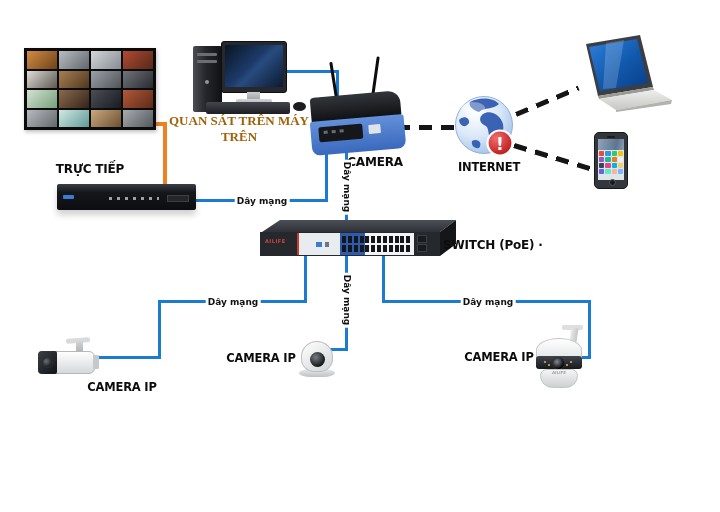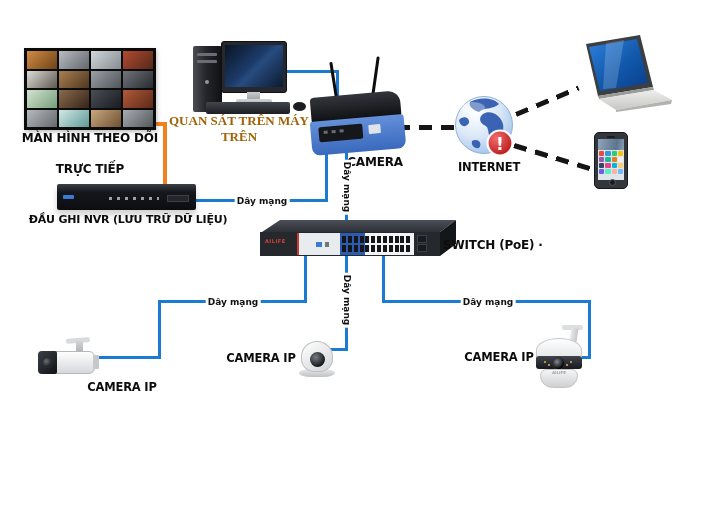--- a/index.html
+++ b/index.html
@@ -172,21 +172,20 @@
         <div style="background: linear-gradient(135deg, rgb(212, 226, 209) 0%, rgb(118, 160, 124) 100%);"></div>
         <div style="background: linear-gradient(135deg, rgb(138, 106, 77) 0%, rgb(53, 36, 26) 100%);"></div>
         <div style="background: linear-gradient(135deg, rgb(74, 78, 85) 0%, rgb(25, 28, 33) 100%);"></div>
         <div style="background: linear-gradient(135deg, rgb(176, 89, 58) 0%, rgb(94, 42, 24) 100%);"></div>
         <div style="background: linear-gradient(135deg, rgb(183, 187, 191) 0%, rgb(100, 105, 110) 100%);"></div>
         <div style="background: linear-gradient(135deg, rgb(210, 232, 230) 0%, rgb(95, 154, 150) 100%);"></div>
         <div style="background: linear-gradient(135deg, rgb(201, 168, 126) 0%, rgb(110, 81, 50) 100%);"></div>
         <div style="background: linear-gradient(135deg, rgb(168, 172, 176) 0%, rgb(83, 88, 93) 100%);"></div>
       </div>
   </div>
-  <div class="lbl c node-lbl" style="left:90px;top:131px;font-size:12px;">MÀN HÌNH THEO DÕI</div>
   <div class="lbl c node-lbl" style="left:90px;top:162px;font-size:12px;">TRỰC TIẾP</div>
 
   <div class="tower">
     <span class="slot" style="top:7px;"></span>
     <span class="slot" style="top:14px;"></span>
     <span class="dot"></span>
   </div>
   <div class="pc-mon">
     <div class="pc-scr"></div>
   </div>
@@ -282,21 +281,20 @@
         </div>
     </div>
     <span class="home"></span>
   </div>
 
   <div class="nvr">
     <span class="logo"></span>
     <span class="ticks"></span>
     <span class="disp"></span>
   </div>
-  <div class="lbl c node-lbl" style="left:128px;top:213px;font-size:11px;">ĐẦU GHI NVR (LƯU TRỮ DỮ LIỆU)</div>
 
   <div class="sw-svg">
     <svg width="206" height="44" viewBox="0 0 206 44">
       <defs>
         <linearGradient id="gTop" x1="0" y1="0" x2="0" y2="1">
           <stop offset="0%" stop-color="#4b4f57"></stop>
             <stop offset="100%" stop-color="#2e3137"></stop>
         </linearGradient>
       </defs>
       <polygon points="8,16 26,4 202,4 186,16" fill="url(#gTop)"></polygon>

